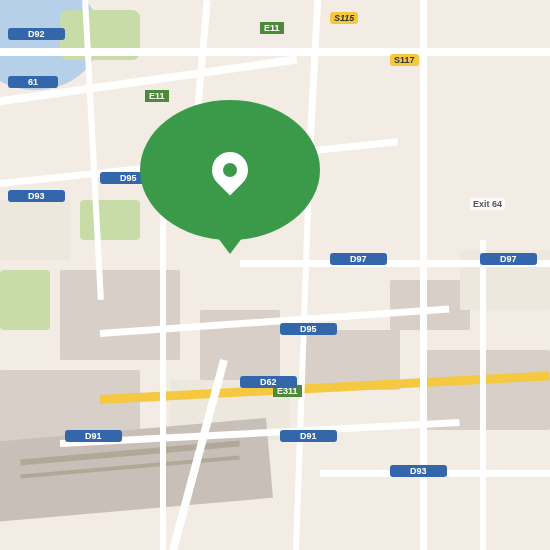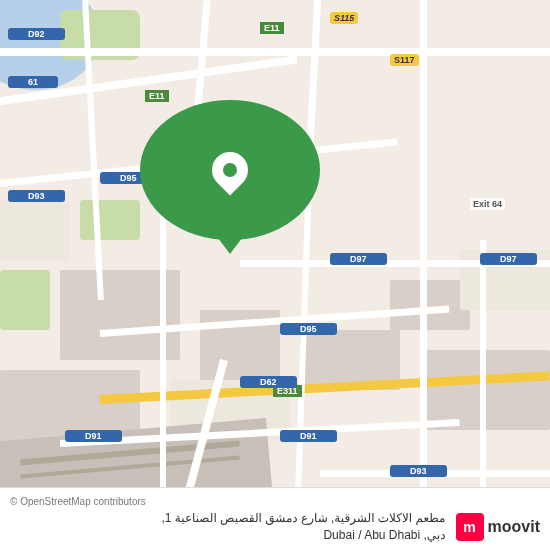--- a/index.html
+++ b/index.html
@@ -308,28 +308,13 @@
   <div class="road-label" style="top:198px; left:470px; color:#555; background:rgba(255,255,255,0.8);">Exit 64</div>
 
   <div class="map-popup">
     <div class="popup-bubble">
       <div class="location-pin">
         
       </div>
     </div>
   </div>
 
-  <div class="bottom-bar">
-    <div class="bottom-bar-attribution">© OpenStreetMap contributors</div>
-    <div class="bottom-bar-info">
-      <div class="location-text">
-        <span>مطعم الاكلات الشرقية, شارع دمشق القصيص الصناعية 1,</span><br>
-        <span>دبي, Dubai / Abu Dhabi</span>
-      </div>
-      <div class="moovit-logo">
-        <div class="moovit-icon">
-          <span class="moovit-m">m</span>
-        </div>
-        <span class="moovit-text">moovit</span>
-      </div>
-    </div>
-  </div>
 </div>
 
 </body></html>

